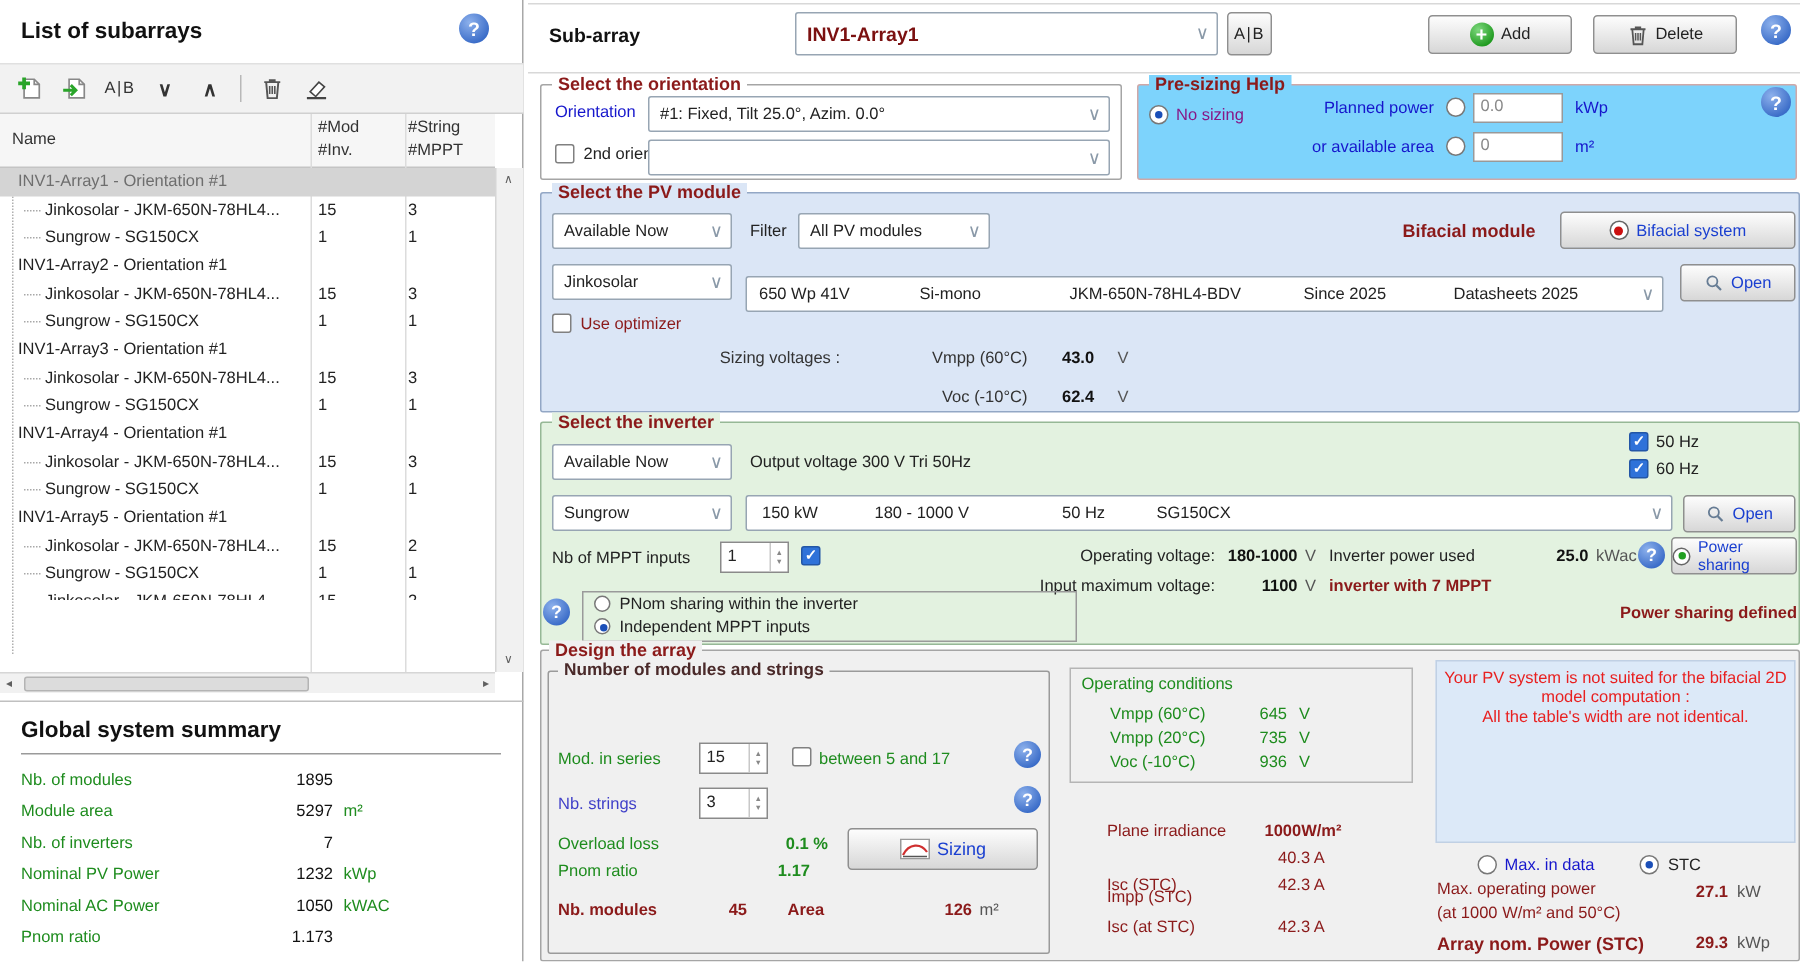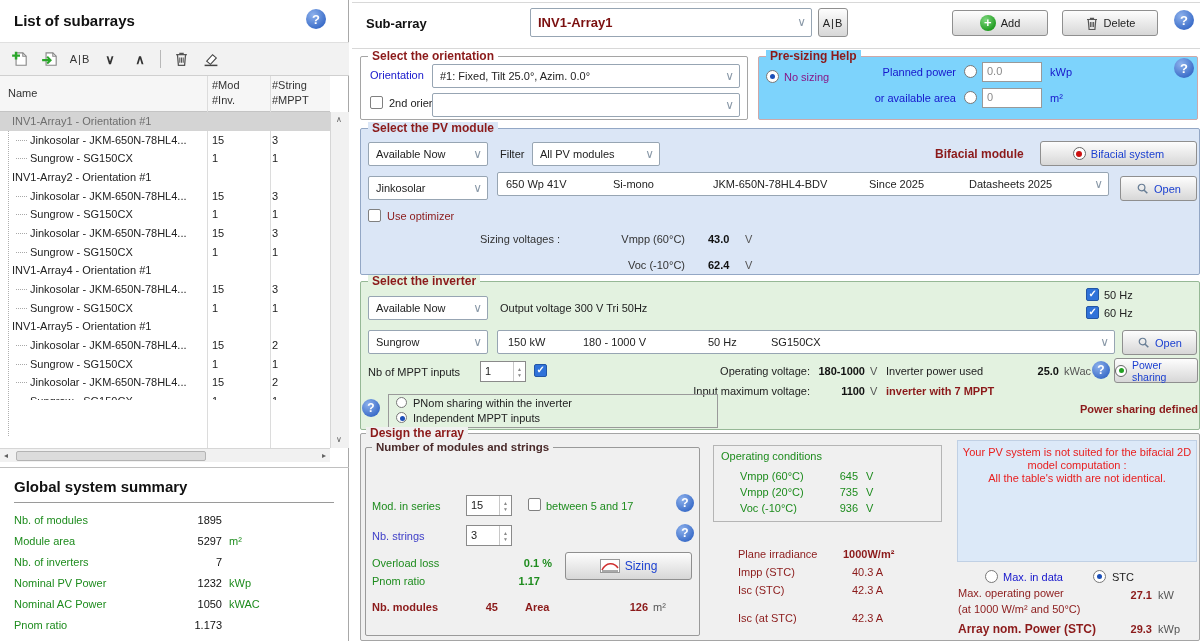--- a/index.html
+++ b/index.html
@@ -168,20 +168,25 @@
         <div class="tree-row lv1">
           <span class="tl">Jinkosolar - JKM-650N-78HL4...</span>
           <span class="tc tc1">15</span>
           <span class="tc tc2">3</span>
         </div>
         <div class="tree-row lv1">
           <span class="tl">Sungrow - SG150CX</span>
           <span class="tc tc1">1</span>
           <span class="tc tc2">1</span>
         </div>
+        <div class="tree-row lv0">
+          <span class="tl">INV1-Array3 - Orientation #1</span>
+          <span class="tc tc1"></span>
+          <span class="tc tc2"></span>
+        </div>
         <div class="tree-row lv1">
           <span class="tl">Jinkosolar - JKM-650N-78HL4...</span>
           <span class="tc tc1">15</span>
           <span class="tc tc2">3</span>
         </div>
         <div class="tree-row lv1">
           <span class="tl">Sungrow - SG150CX</span>
           <span class="tc tc1">1</span>
           <span class="tc tc2">1</span>
         </div>
@@ -319,21 +324,21 @@
   <div class="btn" style="left:1040px;top:141px;width:157px;height:25px">
     <span style="position:relative;width:13px;height:13px;border-radius:50%;background:#fff;border:1px solid #666;display:inline-block">
         <span style="position:absolute;left:2.5px;top:2.5px;width:6px;height:6px;border-radius:50%;background:#cc1010"></span>
       </span>
     <span class="bl">Bifacial system</span>
   </div>
   <div class="combo" style="left:368px;top:176px;width:120px;height:24px">
     <span>Jinkosolar</span>
     <span class="chev">∨</span>
   </div>
-  <div class="combo" style="left:497px;top:172px;width:612px;height:24px">
+  <div class="combo" style="left:497px;top:184px;width:612px;height:24px">
     <span class="seg" style="left:8px">650 Wp 41V</span>
     <span class="seg" style="left:115px">Si-mono</span>
     <span class="seg" style="left:215px">JKM-650N-78HL4-BDV</span>
     <span class="seg" style="left:371px">Since 2025</span>
     <span class="seg" style="left:471px">Datasheets 2025</span>
     <span class="chev">∨</span>
   </div>
   <div class="btn" style="left:1120px;top:176px;width:77px;height:25px">
     <span>
         <svg width="13" height="13" viewBox="0 0 14 14">
@@ -469,21 +474,21 @@
   <span class="a green" style="left:866px;top:470px">V</span>
   <span class="a green" style="left:740px;top:486px">Vmpp (20°C)</span>
   <span class="a green ra" style="left:820px;top:486px;width:38px">735</span>
   <span class="a green" style="left:866px;top:486px">V</span>
   <span class="a green" style="left:740px;top:502px">Voc (-10°C)</span>
   <span class="a green ra" style="left:820px;top:502px;width:38px">936</span>
   <span class="a green" style="left:866px;top:502px">V</span>
 
   <span class="a maroon" style="left:738px;top:548px">Plane irradiance</span>
   <span class="a b maroon" style="left:843px;top:548px">1000W/m²</span>
-  <span class="a maroon" style="left:738px;top:566px">Impp (STC)</span>
+  <span class="a maroon" style="left:738px;top:592px">Impp (STC)</span>
   <span class="a maroon" style="left:852px;top:566px">40.3 A</span>
   <span class="a maroon" style="left:738px;top:584px">Isc (STC)</span>
   <span class="a maroon" style="left:852px;top:584px">42.3 A</span>
   <span class="a maroon" style="left:738px;top:612px">Isc (at STC)</span>
   <span class="a maroon" style="left:852px;top:612px">42.3 A</span>
 
   <div class="a warn" style="left:957px;top:440px;width:240px;height:122px">Your PV system is not suited for the bifacial 2D
 model computation :
 All the table's width are not identical.</div>
   <span class="rd" style="left:985px;top:570px"></span>

